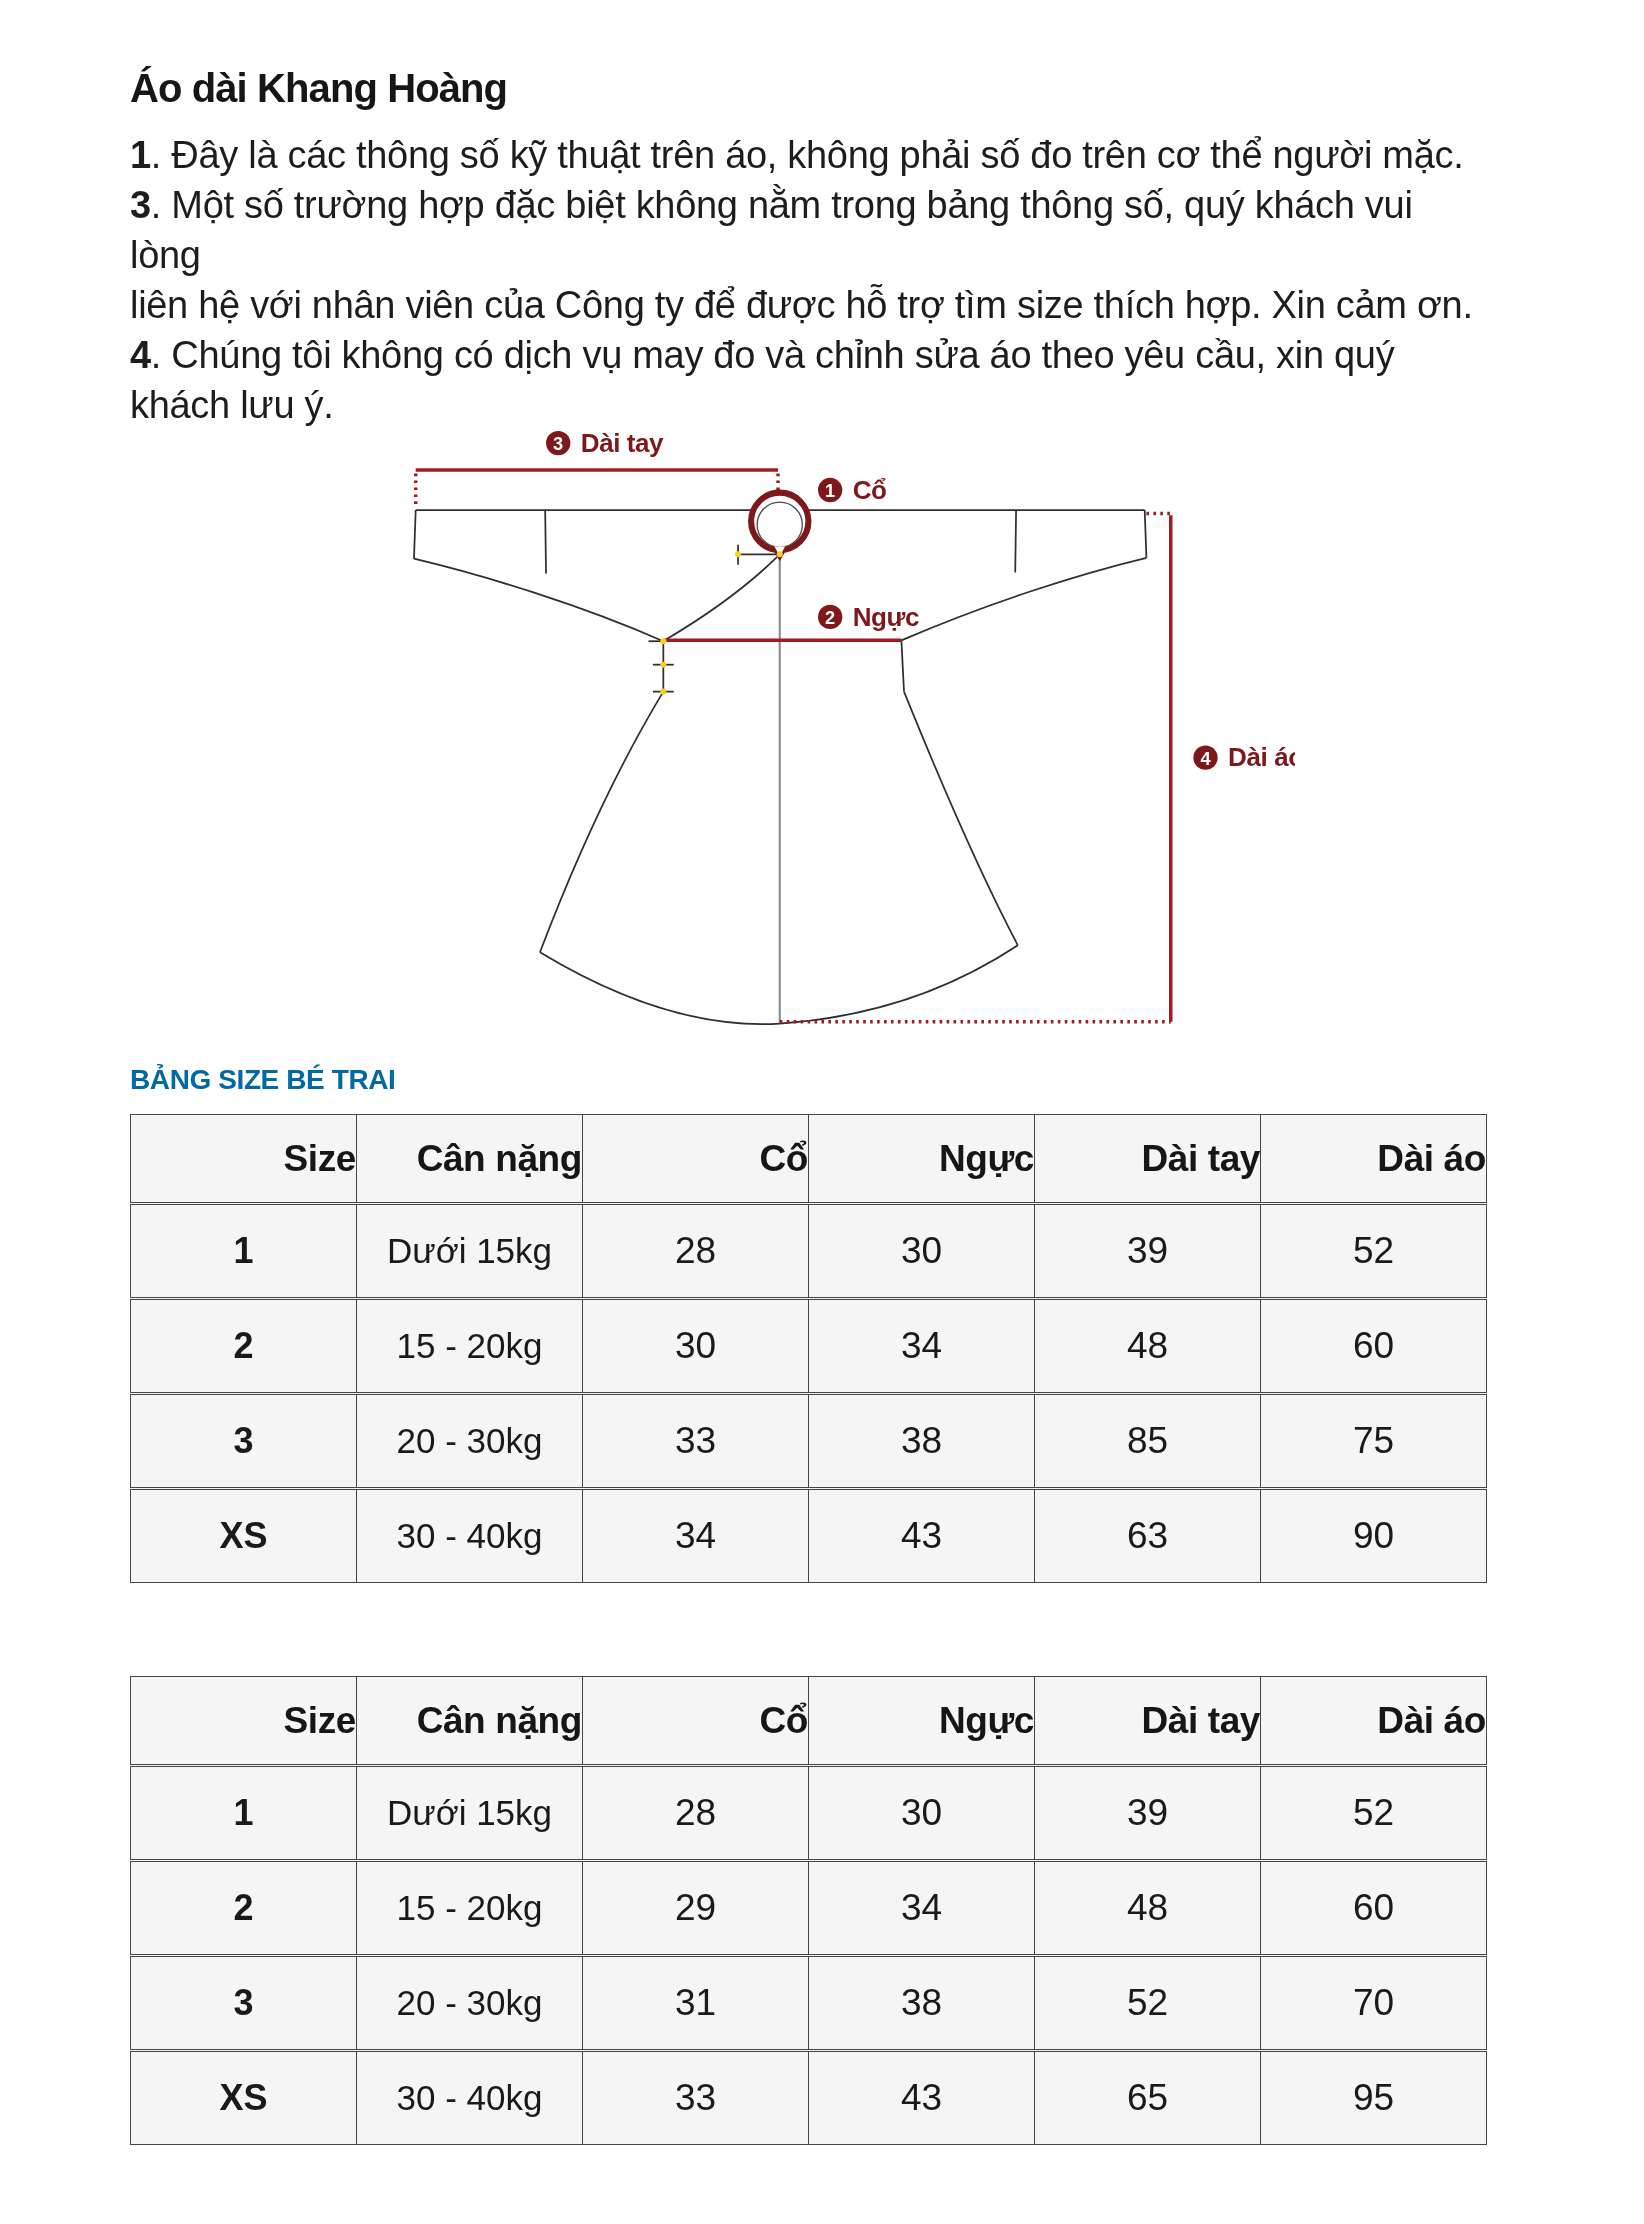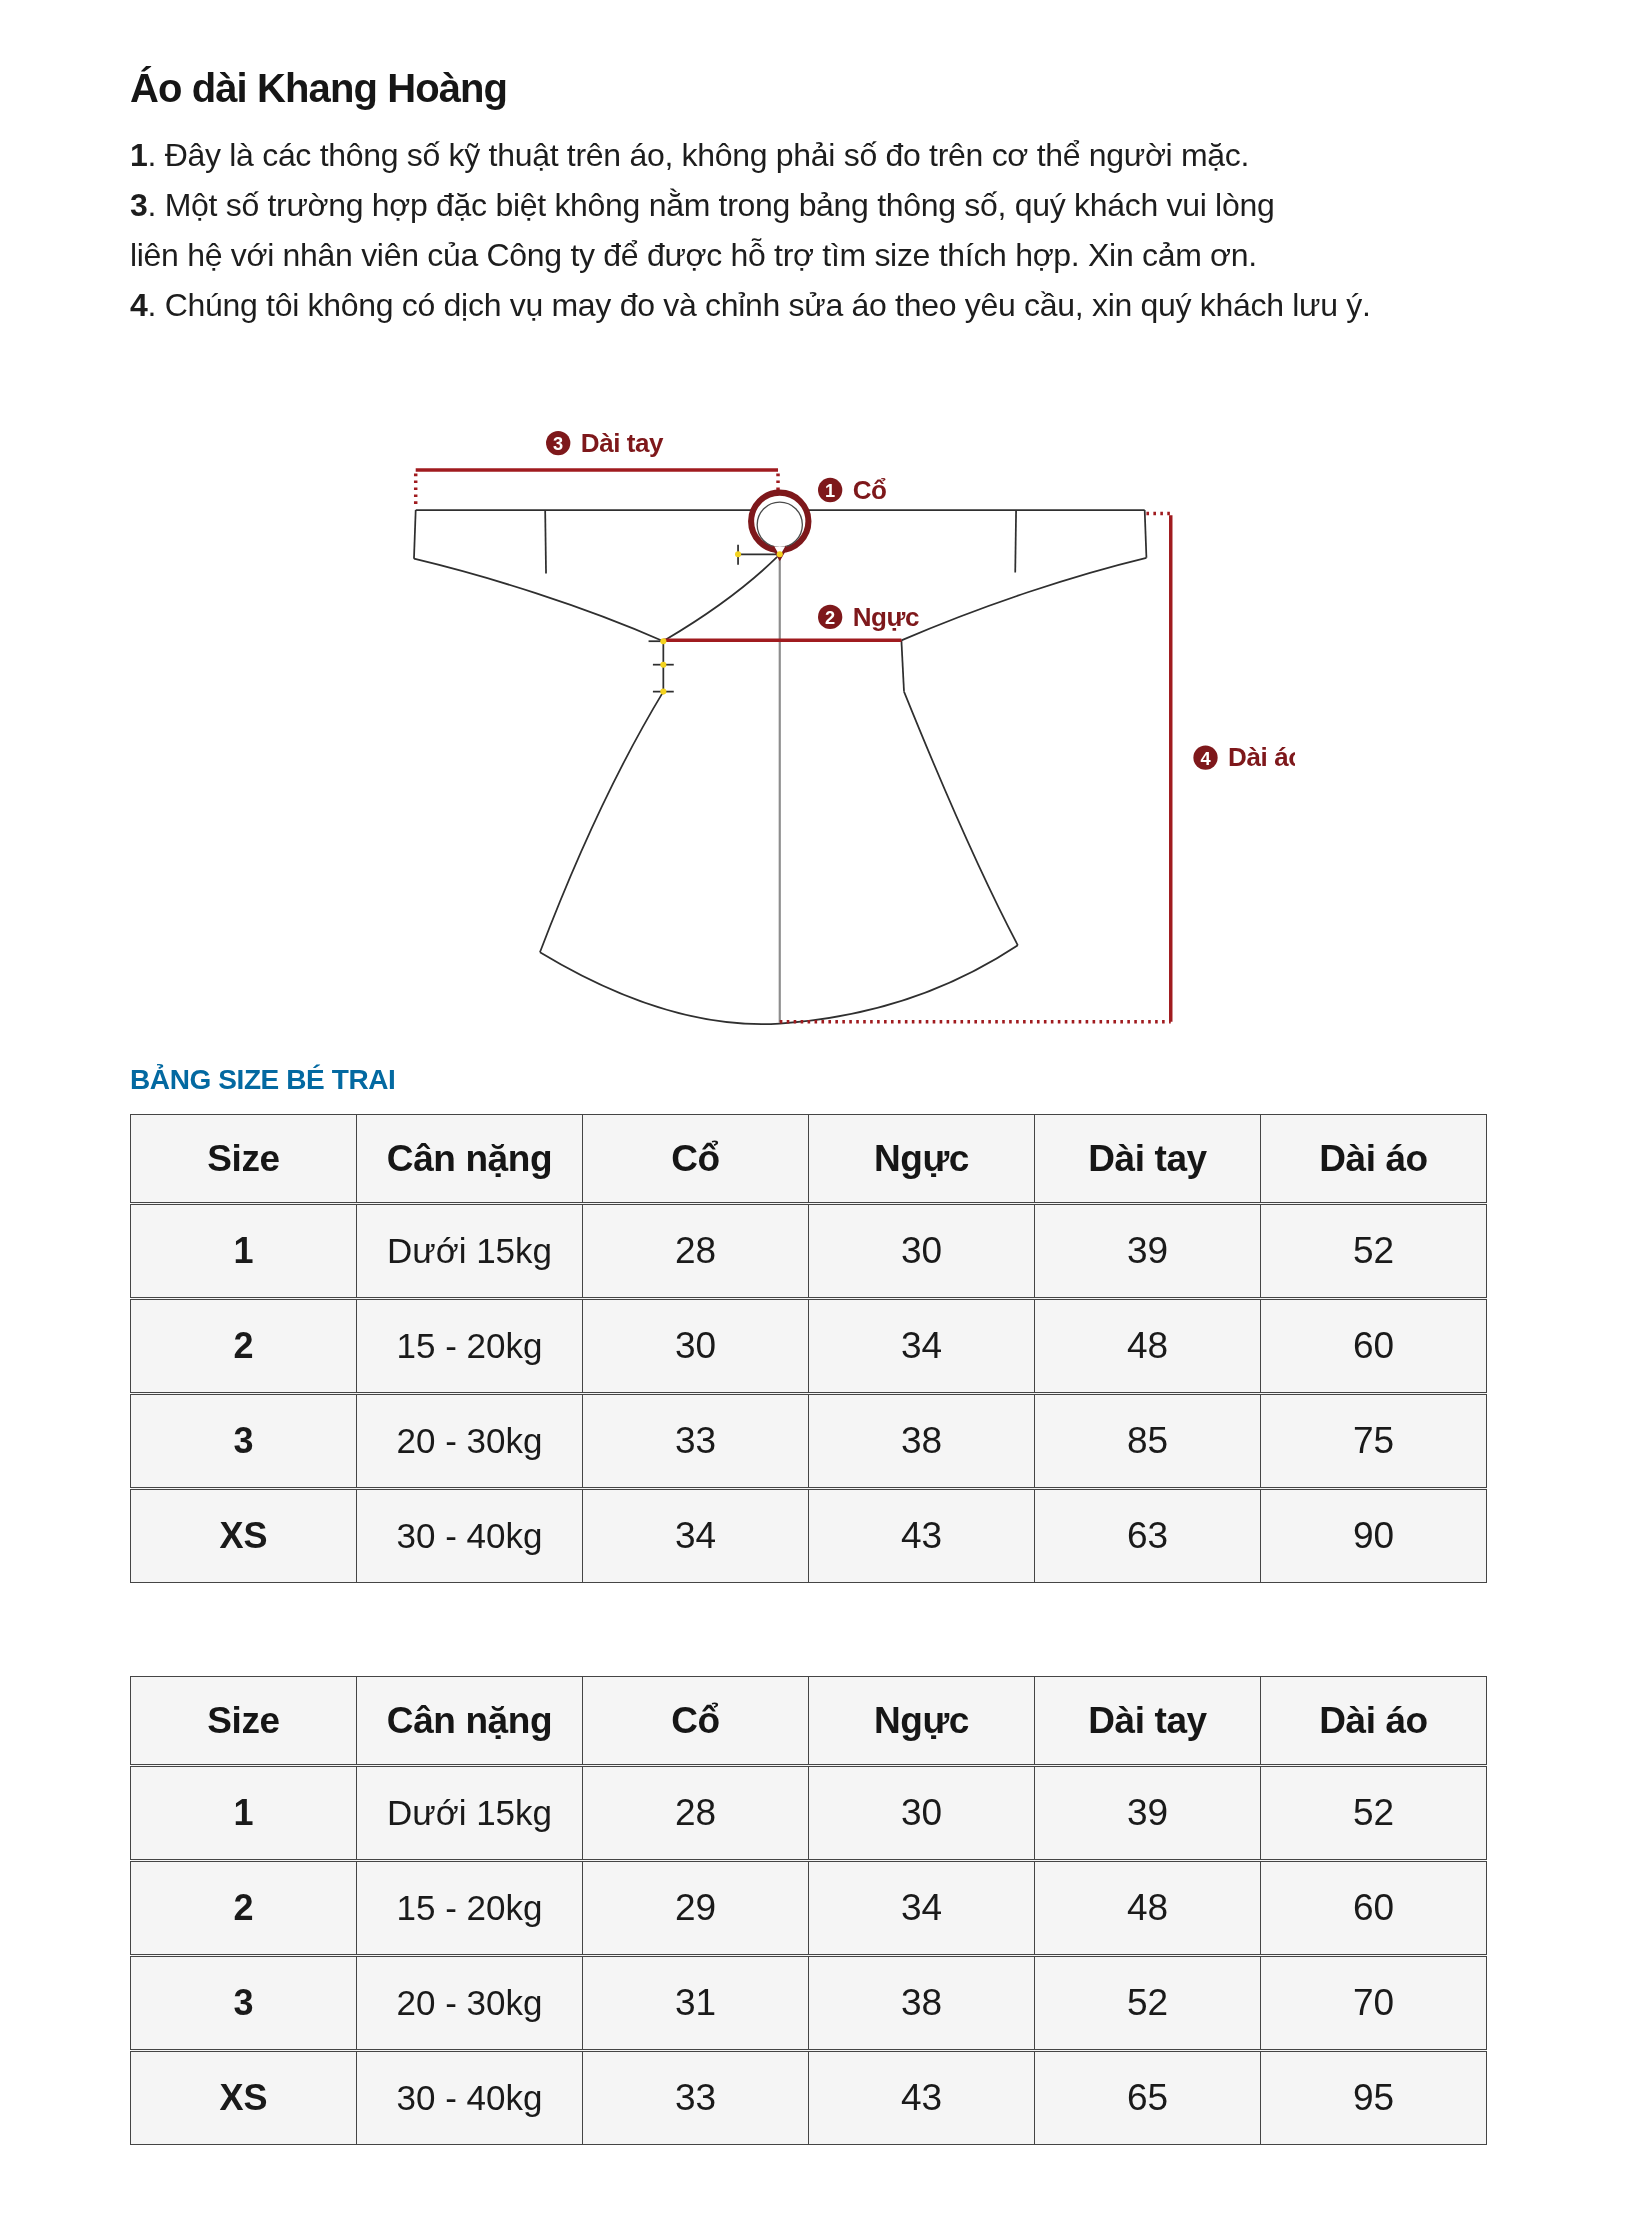--- a/index.html
+++ b/index.html
@@ -6,21 +6,21 @@
   #page {
     position:relative; width:1644px; height:2225px; background:#ffffff;
     font-family:"Liberation Sans", sans-serif; color:#1c1c1c; overflow:hidden;
   }
   .page-title {
     position:absolute; left:130px; top:66px;
     font-size:40px; font-weight:700; letter-spacing:-0.9px; color:#161616;text-align:center;
   }
   .notes {
     position:absolute; left:130px; top:130px; width:1356px;
-    font-size:32px; line-height:50px; color:#1d1d1d; letter-spacing:-0.3px;
+    font-size:38px; line-height:50px; color:#1d1d1d; letter-spacing:-0.3px;
   }
   .note-line b { font-weight:700; }
   .diagram-wrap { position:absolute; left:374px; top:417px; width:921px; height:617px; }
   .badge-num { font:700 21px "Liberation Sans", sans-serif; fill:#ffffff; }
   .diagram-label { font:700 30px "Liberation Sans", sans-serif; fill:#7e181b; letter-spacing:-0.5px; }
   .section-heading {
     position:absolute; left:130px; font-size:28px; font-weight:700;
     letter-spacing:-0.4px; color:#0369a1;
   }
   #boys-heading  { top:1064px; }
@@ -28,21 +28,21 @@
   table.size-table {
     position:absolute; left:130px; width:1357px;
     border-collapse:collapse; table-layout:fixed;
   }
   #boys-table  { top:1114px; }
   #girls-table { top:1676px; }
   .size-table th, .size-table td {
     background:#f5f5f5; border:1.7px solid #454545;
     text-align:center; vertical-align:middle; padding:0;
   }
-  .size-table th { height:87px; font-size:37px; font-weight:700; letter-spacing:-0.4px; color:#161616; }
+  .size-table th { height:87px; font-size:37px; font-weight:700; letter-spacing:-0.4px; color:#161616;text-align:right; }
   .size-table td { height:92px; font-size:37px; font-weight:400; color:#1a1a1a; }
   .size-table thead th { border-bottom:3.5px double #454545; }
   .size-table tbody tr + tr td { border-top:3.5px double #454545; }
   .size-table td.size-cell { font-weight:700; font-size:36px; }
   .size-table td.weight-cell { font-size:35px; }
 </style>
 </head>
 <body>
 
 <div id="page">

